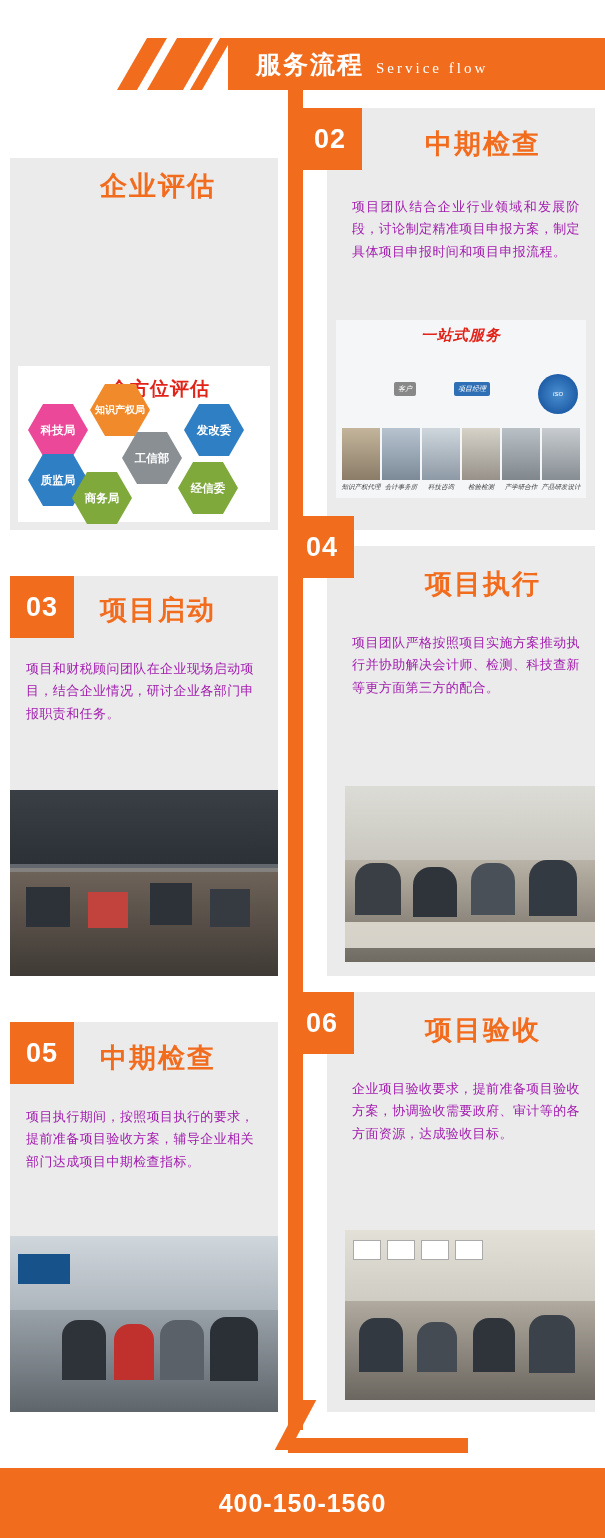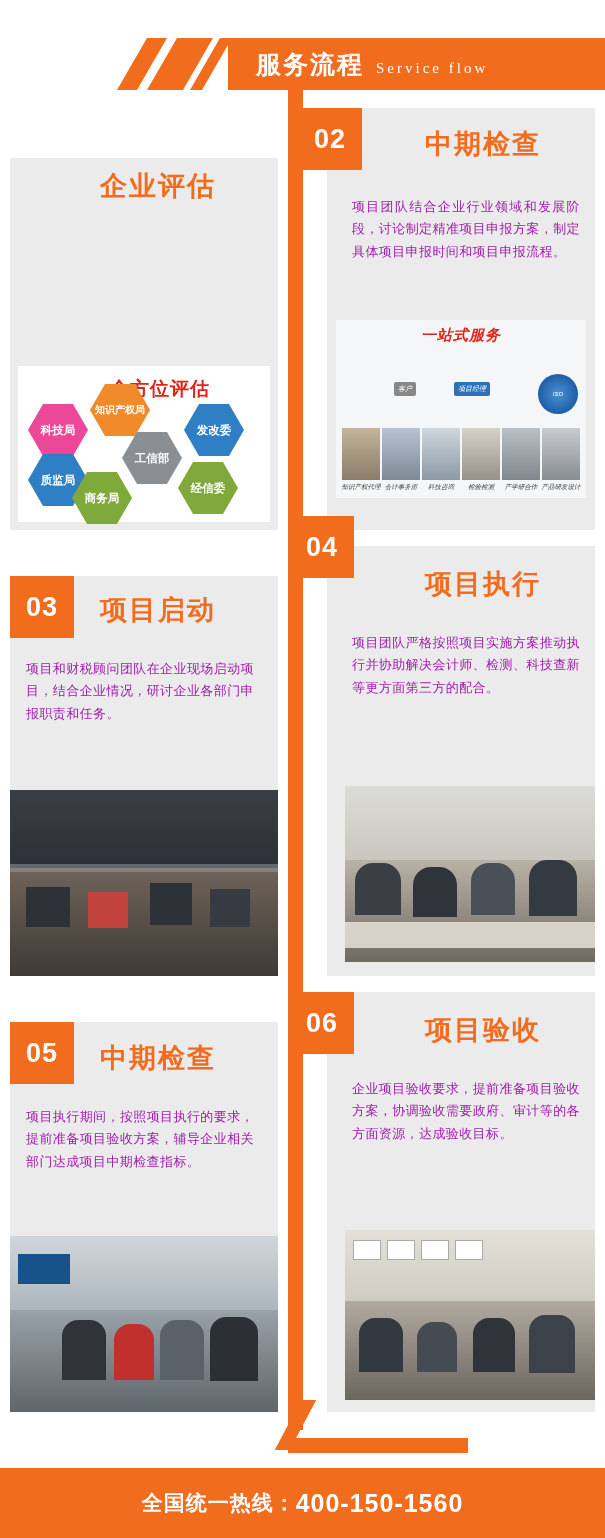--- a/index.html
+++ b/index.html
@@ -218,17 +218,16 @@
     <div style="position:absolute;left:42px;top:10px;width:26px;height:18px;background:#fff;border:1px solid #aaa;"></div>
     <div style="position:absolute;left:76px;top:10px;width:26px;height:18px;background:#fff;border:1px solid #aaa;"></div>
     <div style="position:absolute;left:110px;top:10px;width:26px;height:18px;background:#fff;border:1px solid #aaa;"></div>
     <div style="position:absolute;left:14px;top:52%;width:44px;height:54px;background:#333940;border-radius:16px 16px 0 0;"></div>
     <div style="position:absolute;left:72px;top:54%;width:40px;height:50px;background:#454b52;border-radius:16px 16px 0 0;"></div>
     <div style="position:absolute;left:128px;top:52%;width:42px;height:54px;background:#2f343a;border-radius:16px 16px 0 0;"></div>
     <div style="position:absolute;left:184px;top:50%;width:46px;height:58px;background:#3c424a;border-radius:16px 16px 0 0;"></div>
   </div>
 
   <div class="footer">
-    <span class="footer-text">全国统一热线：</span>
     <span class="footer-text footer-num">400-150-1560</span>
   </div>
 
 </div>
 
 </body></html>

